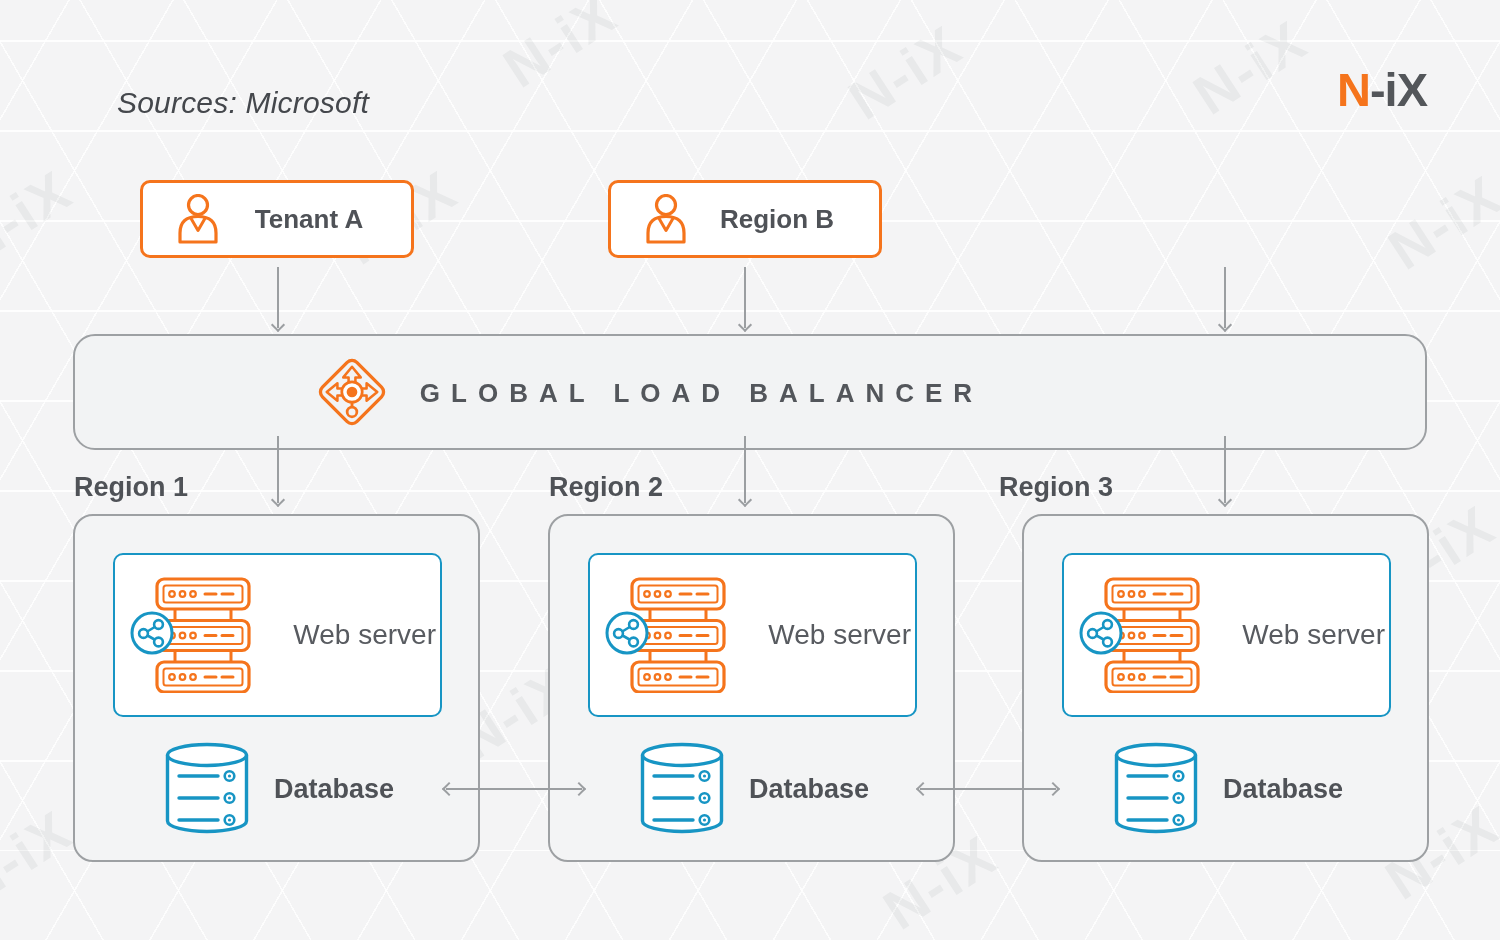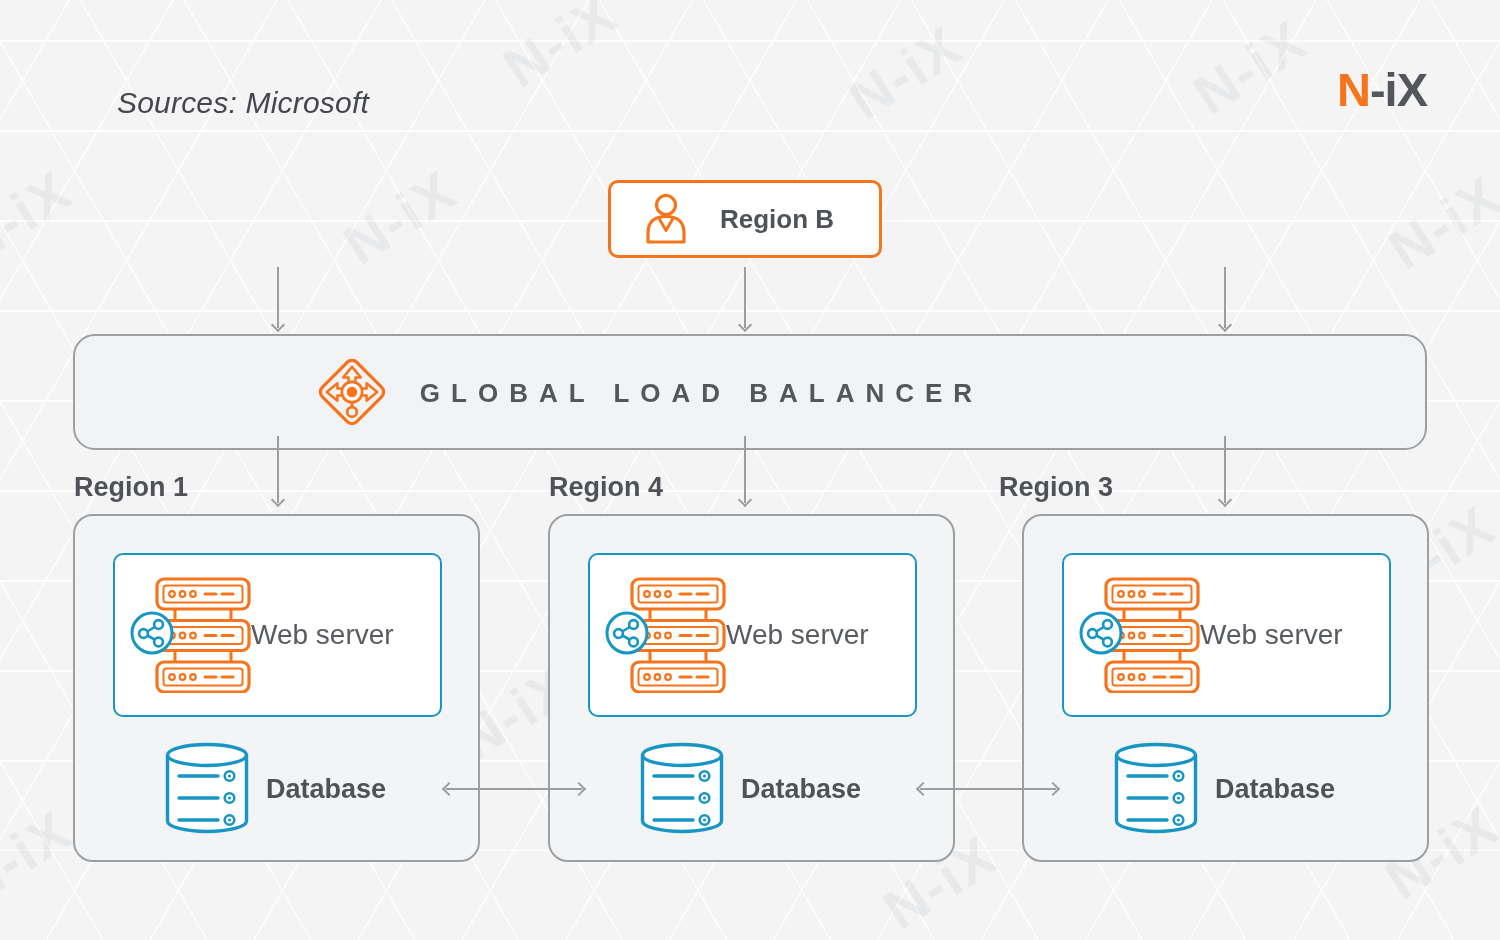--- a/index.html
+++ b/index.html
@@ -77,25 +77,25 @@
     background:#F3F4F5;border:2.5px solid var(--border-gray);border-radius:20px;
   }
   .ws-card{
     position:absolute;left:38px;top:37px;width:329px;height:164px;background:#fff;
     border:2.5px solid var(--blue);border-radius:10px;
     display:flex;align-items:center;
   }
   .server-wrap{position:relative;margin-left:40px;width:96px;height:116px;flex:0 0 auto}
   .share-badge{position:absolute;left:-26px;top:33px}
   .ws-card .label{
-    flex:1;text-align:left;font-size:28px;font-weight:400;color:var(--text-soft);
+    flex:1;text-align:right;font-size:28px;font-weight:400;color:var(--text-soft);
     padding-right:4px;
   }
   .db-row{
-    position:absolute;left:88px;top:226px;display:flex;align-items:center;gap:15px;
+    position:absolute;left:88px;top:226px;display:flex;align-items:center;gap:23px;
   }
   .db-row .label{font-size:27px;font-weight:700;color:var(--dark)}
 </style>
 </head>
 <body>
 
 <svg width="0" height="0" style="position:absolute">
   <defs>
 
     <g id="icon-person" fill="none" stroke="#F5741C" stroke-width="3.2" stroke-linejoin="round">
@@ -177,20 +177,26 @@
   <div class="watermark" style="left:1385px;top:190px">N-iX</div>
   <div class="watermark" style="left:-45px;top:825px">N-iX</div>
   <div class="watermark" style="left:455px;top:680px">N-iX</div>
   <div class="watermark" style="left:880px;top:850px">N-iX</div>
   <div class="watermark" style="left:1378px;top:520px">N-iX</div>
   <div class="watermark" style="left:1382px;top:820px">N-iX</div>
 
   <div class="sources">Sources: Microsoft</div>
   <div class="logo"><span class="n">N</span><span>-iX</span></div>
 
+  <div class="tenant" style="left:140px">
+    <svg width="46" height="50" viewBox="0 0 46 50">
+        <use href="#icon-person"></use>
+      </svg>
+    <span class="label">Tenant A</span>
+  </div>
   <div class="tenant" style="left:608px">
     <svg width="46" height="50" viewBox="0 0 46 50">
         <use href="#icon-person"></use>
       </svg>
     <span class="label">Region B</span>
   </div>
 
   <div class="v-arrow" style="left:271px;top:267px;height:64px">
       <div class="line"></div>
       <div class="head"></div>
@@ -220,21 +226,21 @@
   <div class="v-arrow" style="left:738px;top:436px;height:70px">
       <div class="line"></div>
       <div class="head"></div>
     </div>
   <div class="v-arrow" style="left:1218px;top:436px;height:70px">
       <div class="line"></div>
       <div class="head"></div>
     </div>
 
   <div class="region-label" style="left:74px">Region 1</div>
-  <div class="region-label" style="left:549px">Region 4</div>
+  <div class="region-label" style="left:549px">Region 2</div>
   <div class="region-label" style="left:999px">Region 3</div>
 
   <div class="region" style="left:73px">
     <div class="ws-card">
       <div class="server-wrap">
         <svg width="96" height="116" viewBox="0 0 96 116">
             <use href="#icon-server"></use>
           </svg>
         <svg class="share-badge" width="46" height="46" viewBox="0 0 46 46">
             <use href="#icon-share"></use>

